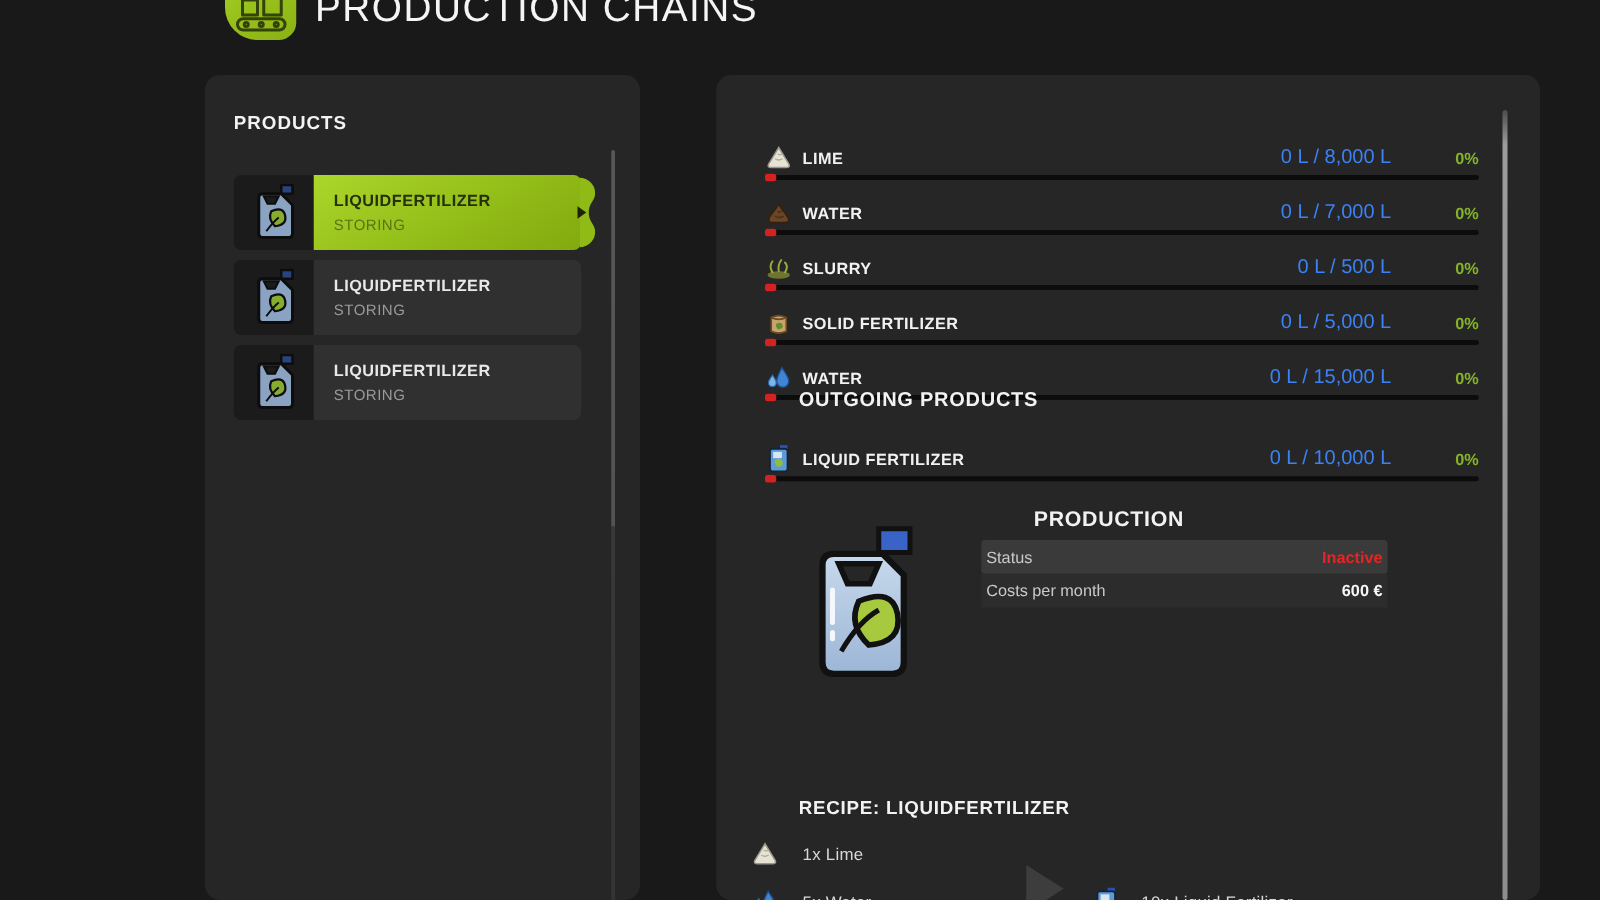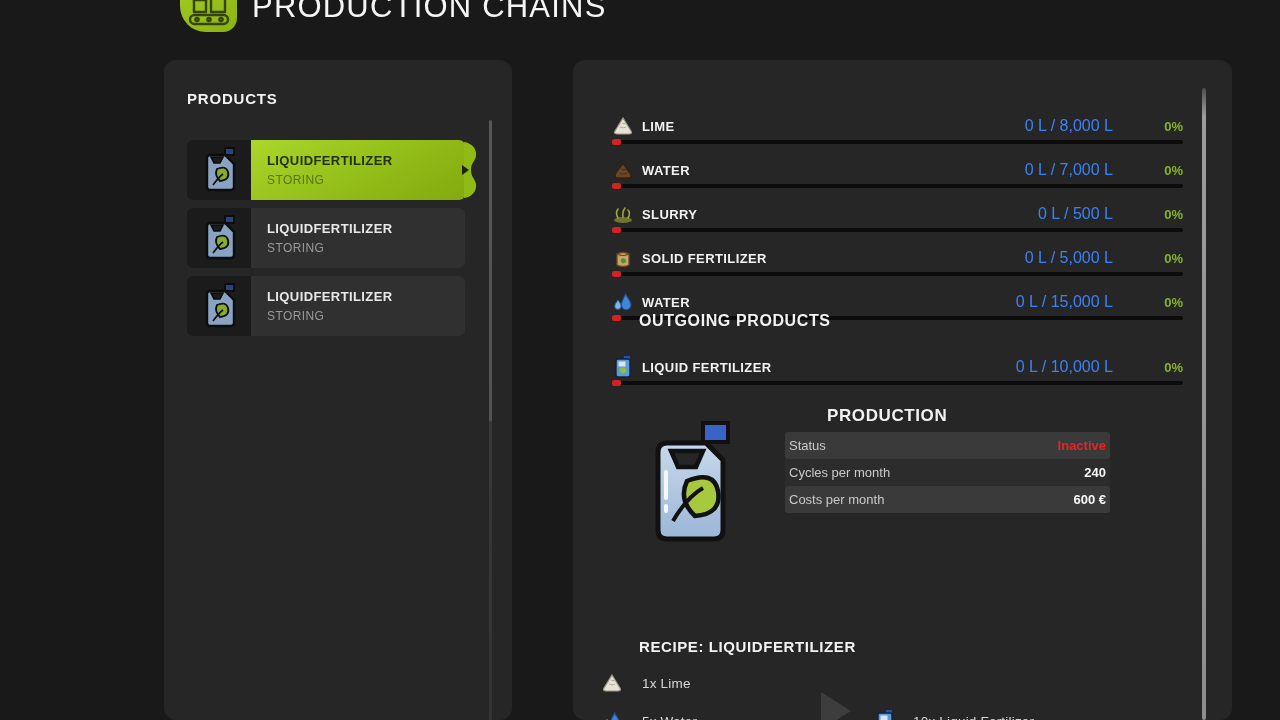--- a/index.html
+++ b/index.html
@@ -327,24 +327,20 @@
     </div>
 
     <div class="abs section-title prod-title">PRODUCTION</div>
 
     <div class="abs prod-table">
       <div class="trow">
         <span class="tlabel">Status</span>
         <span class="tvalue red">Inactive</span>
       </div>
       <div class="trow">
-        <span class="tlabel">Cycles per month</span>
-        <span class="tvalue">240</span>
-      </div>
-      <div class="trow">
         <span class="tlabel">Costs per month</span>
         <span class="tvalue">600 €</span>
       </div>
     </div>
 
     <div class="abs section-title recipe-title">RECIPE: LIQUIDFERTILIZER</div>
 
     <div class="ritem recipe-in-1">
       <span class="ricon">
         <svg width="22" height="20" viewBox="0 0 22 20">

